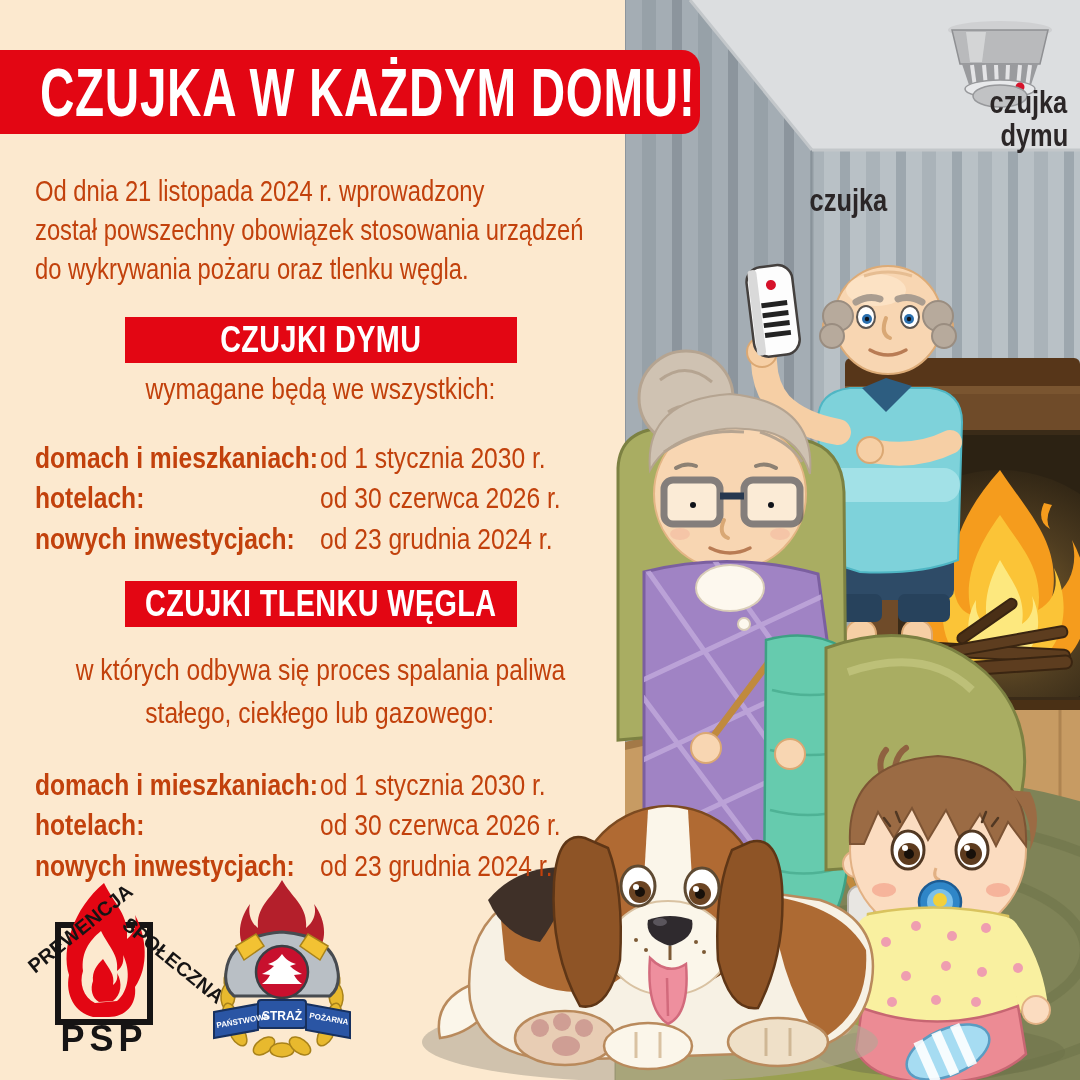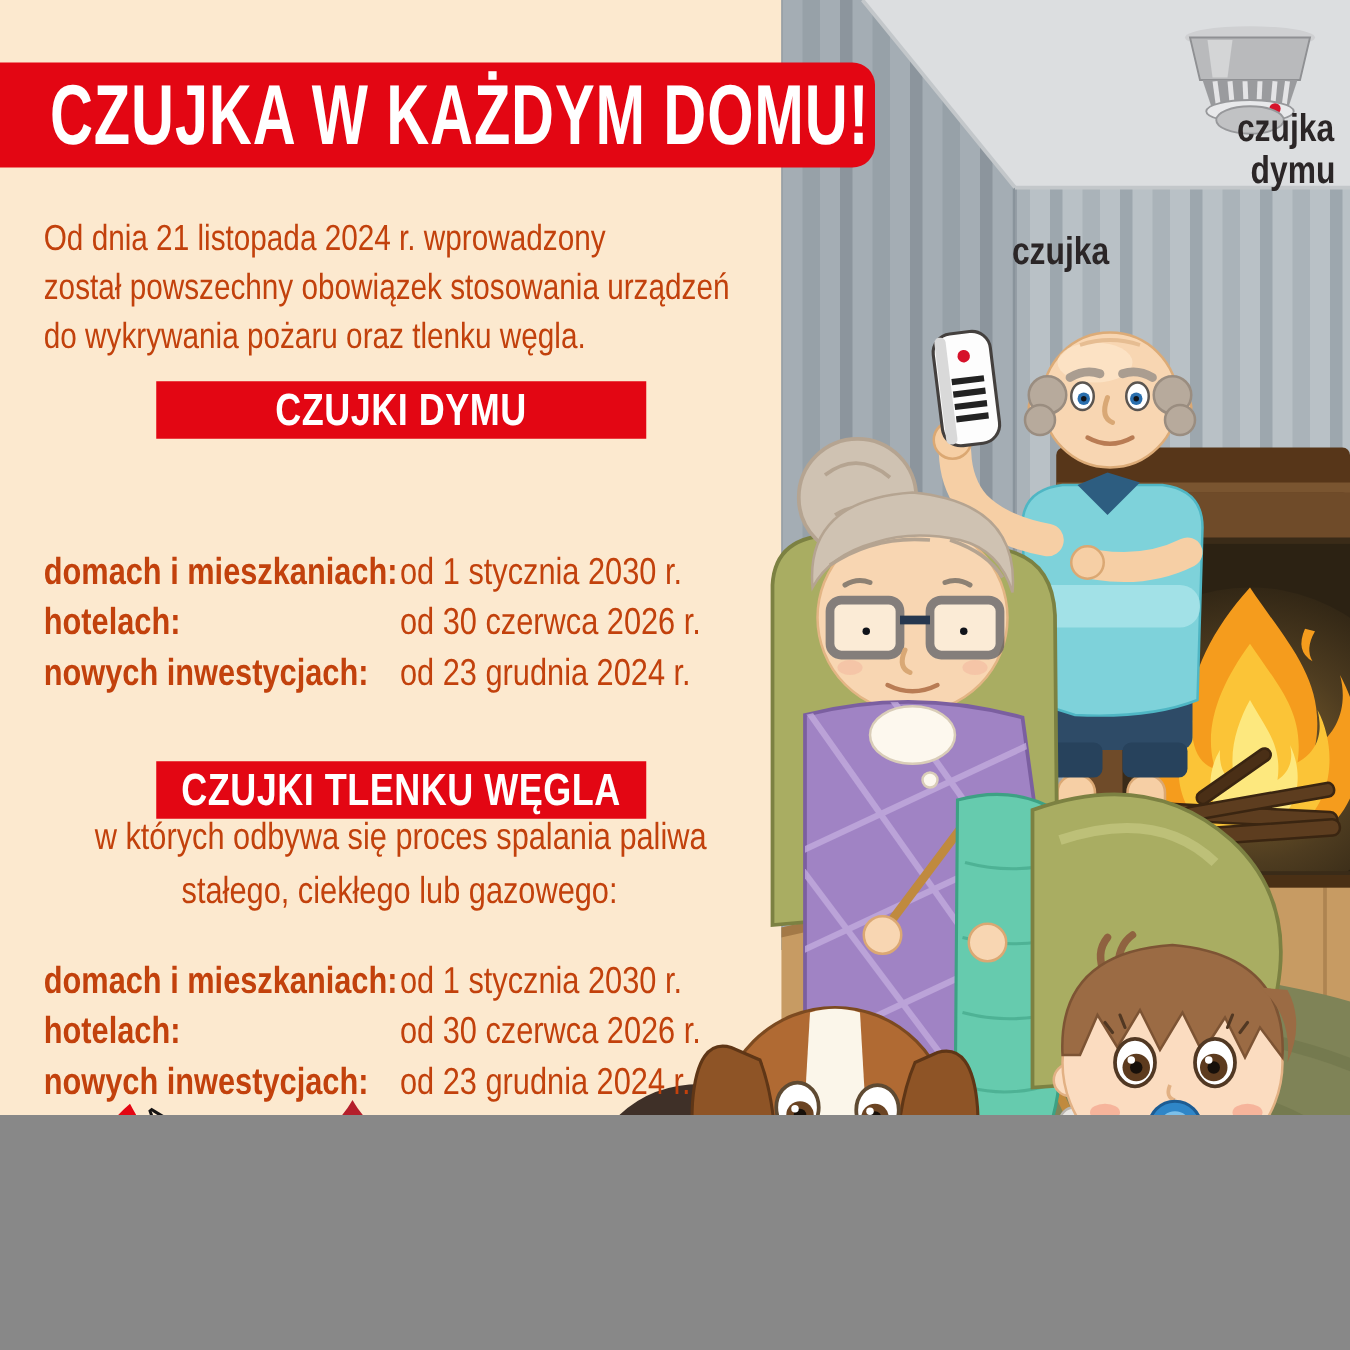--- a/index.html
+++ b/index.html
@@ -1,16 +1,16 @@
 <!DOCTYPE html>
 <html><head>
 <meta charset="utf-8">
 <style>
   html,body{margin:0;padding:0;background:#888;}
-  #poster{position:relative;width:1080px;height:892px;overflow:hidden;
+  #poster{position:relative;width:1080px;height:1080px;overflow:hidden;
     background:#fce9cf;font-family:"Liberation Sans",sans-serif;}
   #scene{position:absolute;left:0;top:0;width:1080px;height:1080px;}
   .abs{position:absolute;}
   .cx{display:inline-block;transform:scaleX(.82);transform-origin:0 50%;white-space:nowrap;}
   .cxc{display:inline-block;transform:scaleX(.82);transform-origin:50% 50%;white-space:nowrap;}
   .dark{color:#c2410c;}
   #banner{left:0;top:50px;width:700px;height:84px;background:#e30613;
     border-radius:0 18px 18px 0;display:flex;align-items:center;}
   #banner .t{color:#fff;font-weight:bold;font-size:68px;margin-left:40px;
     display:inline-block;transform:scaleX(.70);transform-origin:0 50%;white-space:nowrap;letter-spacing:1px;}
@@ -343,38 +343,41 @@
 <div id="banner" class="abs">
   <span class="t">CZUJKA W KAŻDYM DOMU!</span>
 </div>
 
 <div class="abs intro dark">
   <div><span class="cx">Od dnia 21 listopada 2024 r. wprowadzony</span></div>
   <div><span class="cx">został powszechny obowiązek stosowania urządzeń</span></div>
   <div><span class="cx">do wykrywania pożaru oraz tlenku węgla.</span></div>
 </div>
 
-<div class="abs hbox" style="top:305px;">
+<div class="abs hbox" style="top:317px;">
   <span>CZUJKI DYMU</span>
+</div>
+<div class="abs centerline dark" style="top:372px;">
+  <span class="cxc">wymagane będą we wszystkich:</span>
 </div>
 
 <div class="abs row dark" style="top:441px;">
   <span class="lab"><span class="cx">domach i mieszkaniach:</span></span>
   <span class="val"><span class="cx">od 1 stycznia 2030 r.</span></span>
 </div>
 <div class="abs row dark" style="top:481px;">
   <span class="lab"><span class="cx">hotelach:</span></span>
   <span class="val"><span class="cx">od 30 czerwca 2026 r.</span></span>
 </div>
 <div class="abs row dark" style="top:522px;">
   <span class="lab"><span class="cx">nowych inwestycjach:</span></span>
   <span class="val"><span class="cx">od 23 grudnia 2024 r.</span></span>
 </div>
 
-<div class="abs hbox" style="top:609px;">
+<div class="abs hbox" style="top:581px;">
   <span>CZUJKI TLENKU WĘGLA</span>
 </div>
 <div class="abs centerline dark" style="top:648px;line-height:43px;">
   <div><span class="cxc">w których odbywa się proces spalania paliwa</span></div>
   <div><span class="cxc">stałego, ciekłego lub gazowego:</span></div>
 </div>
 
 <div class="abs row dark" style="top:768px;">
   <span class="lab"><span class="cx">domach i mieszkaniach:</span></span>
   <span class="val"><span class="cx">od 1 stycznia 2030 r.</span></span>

